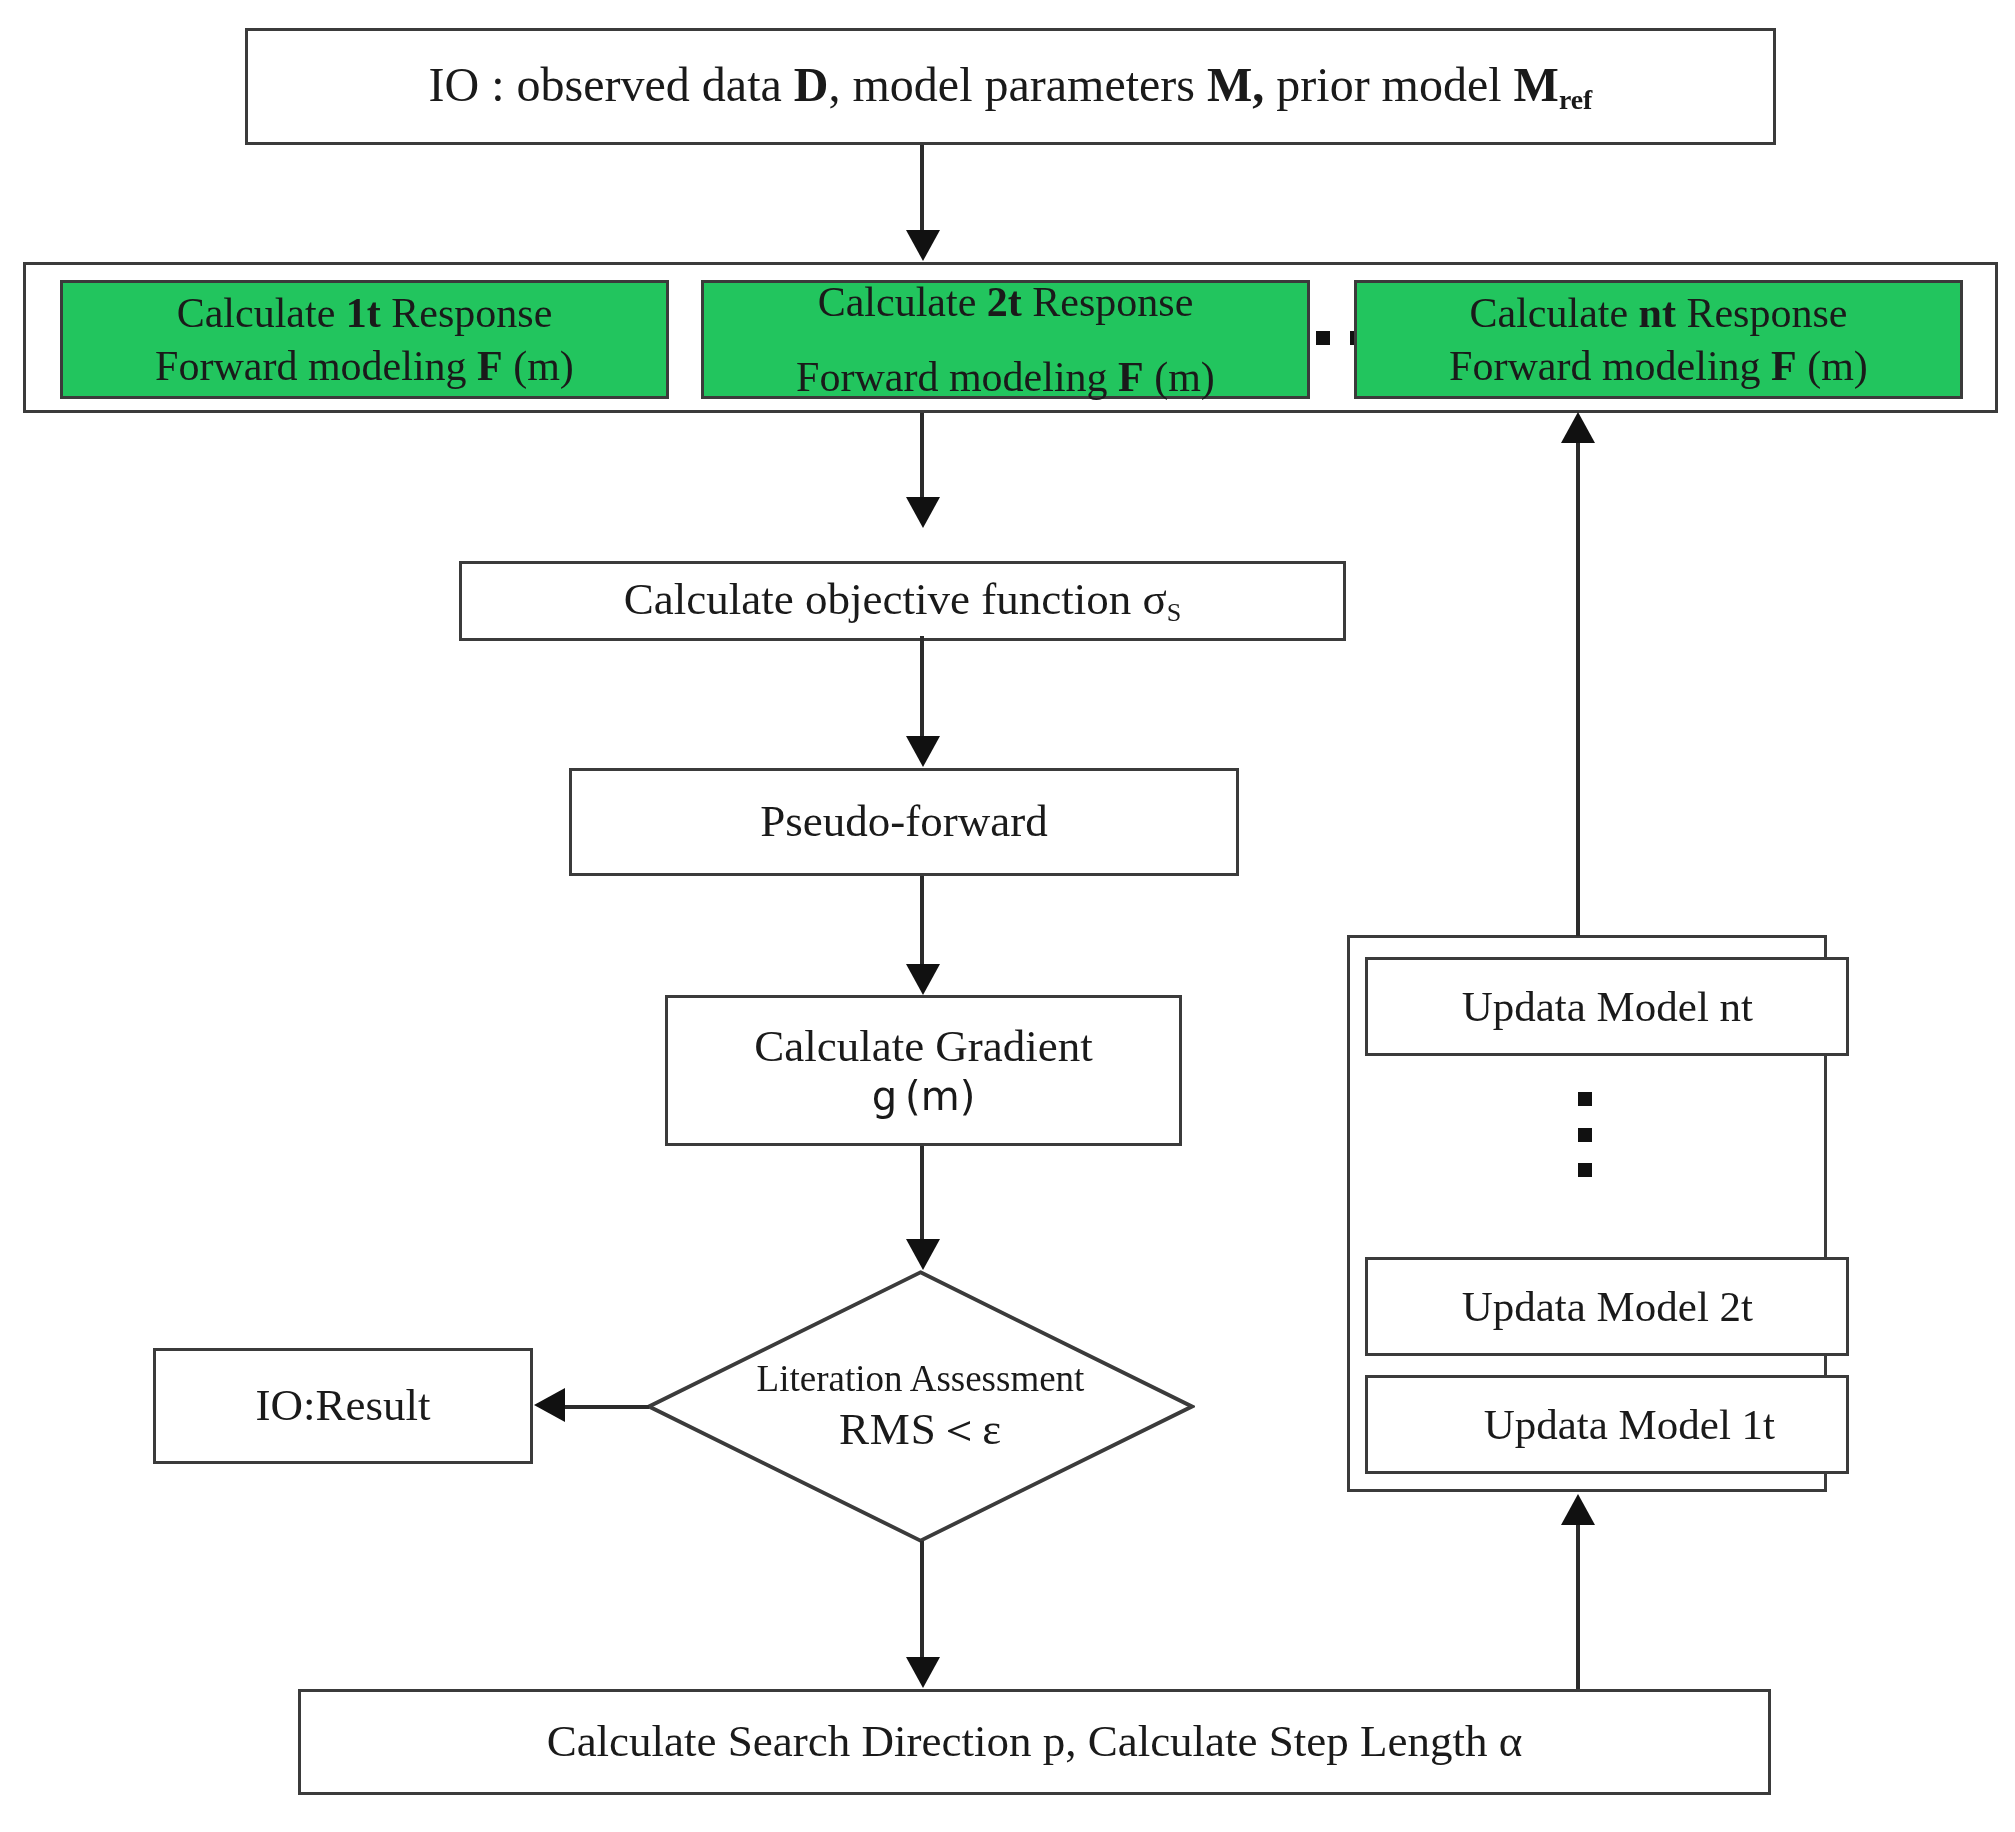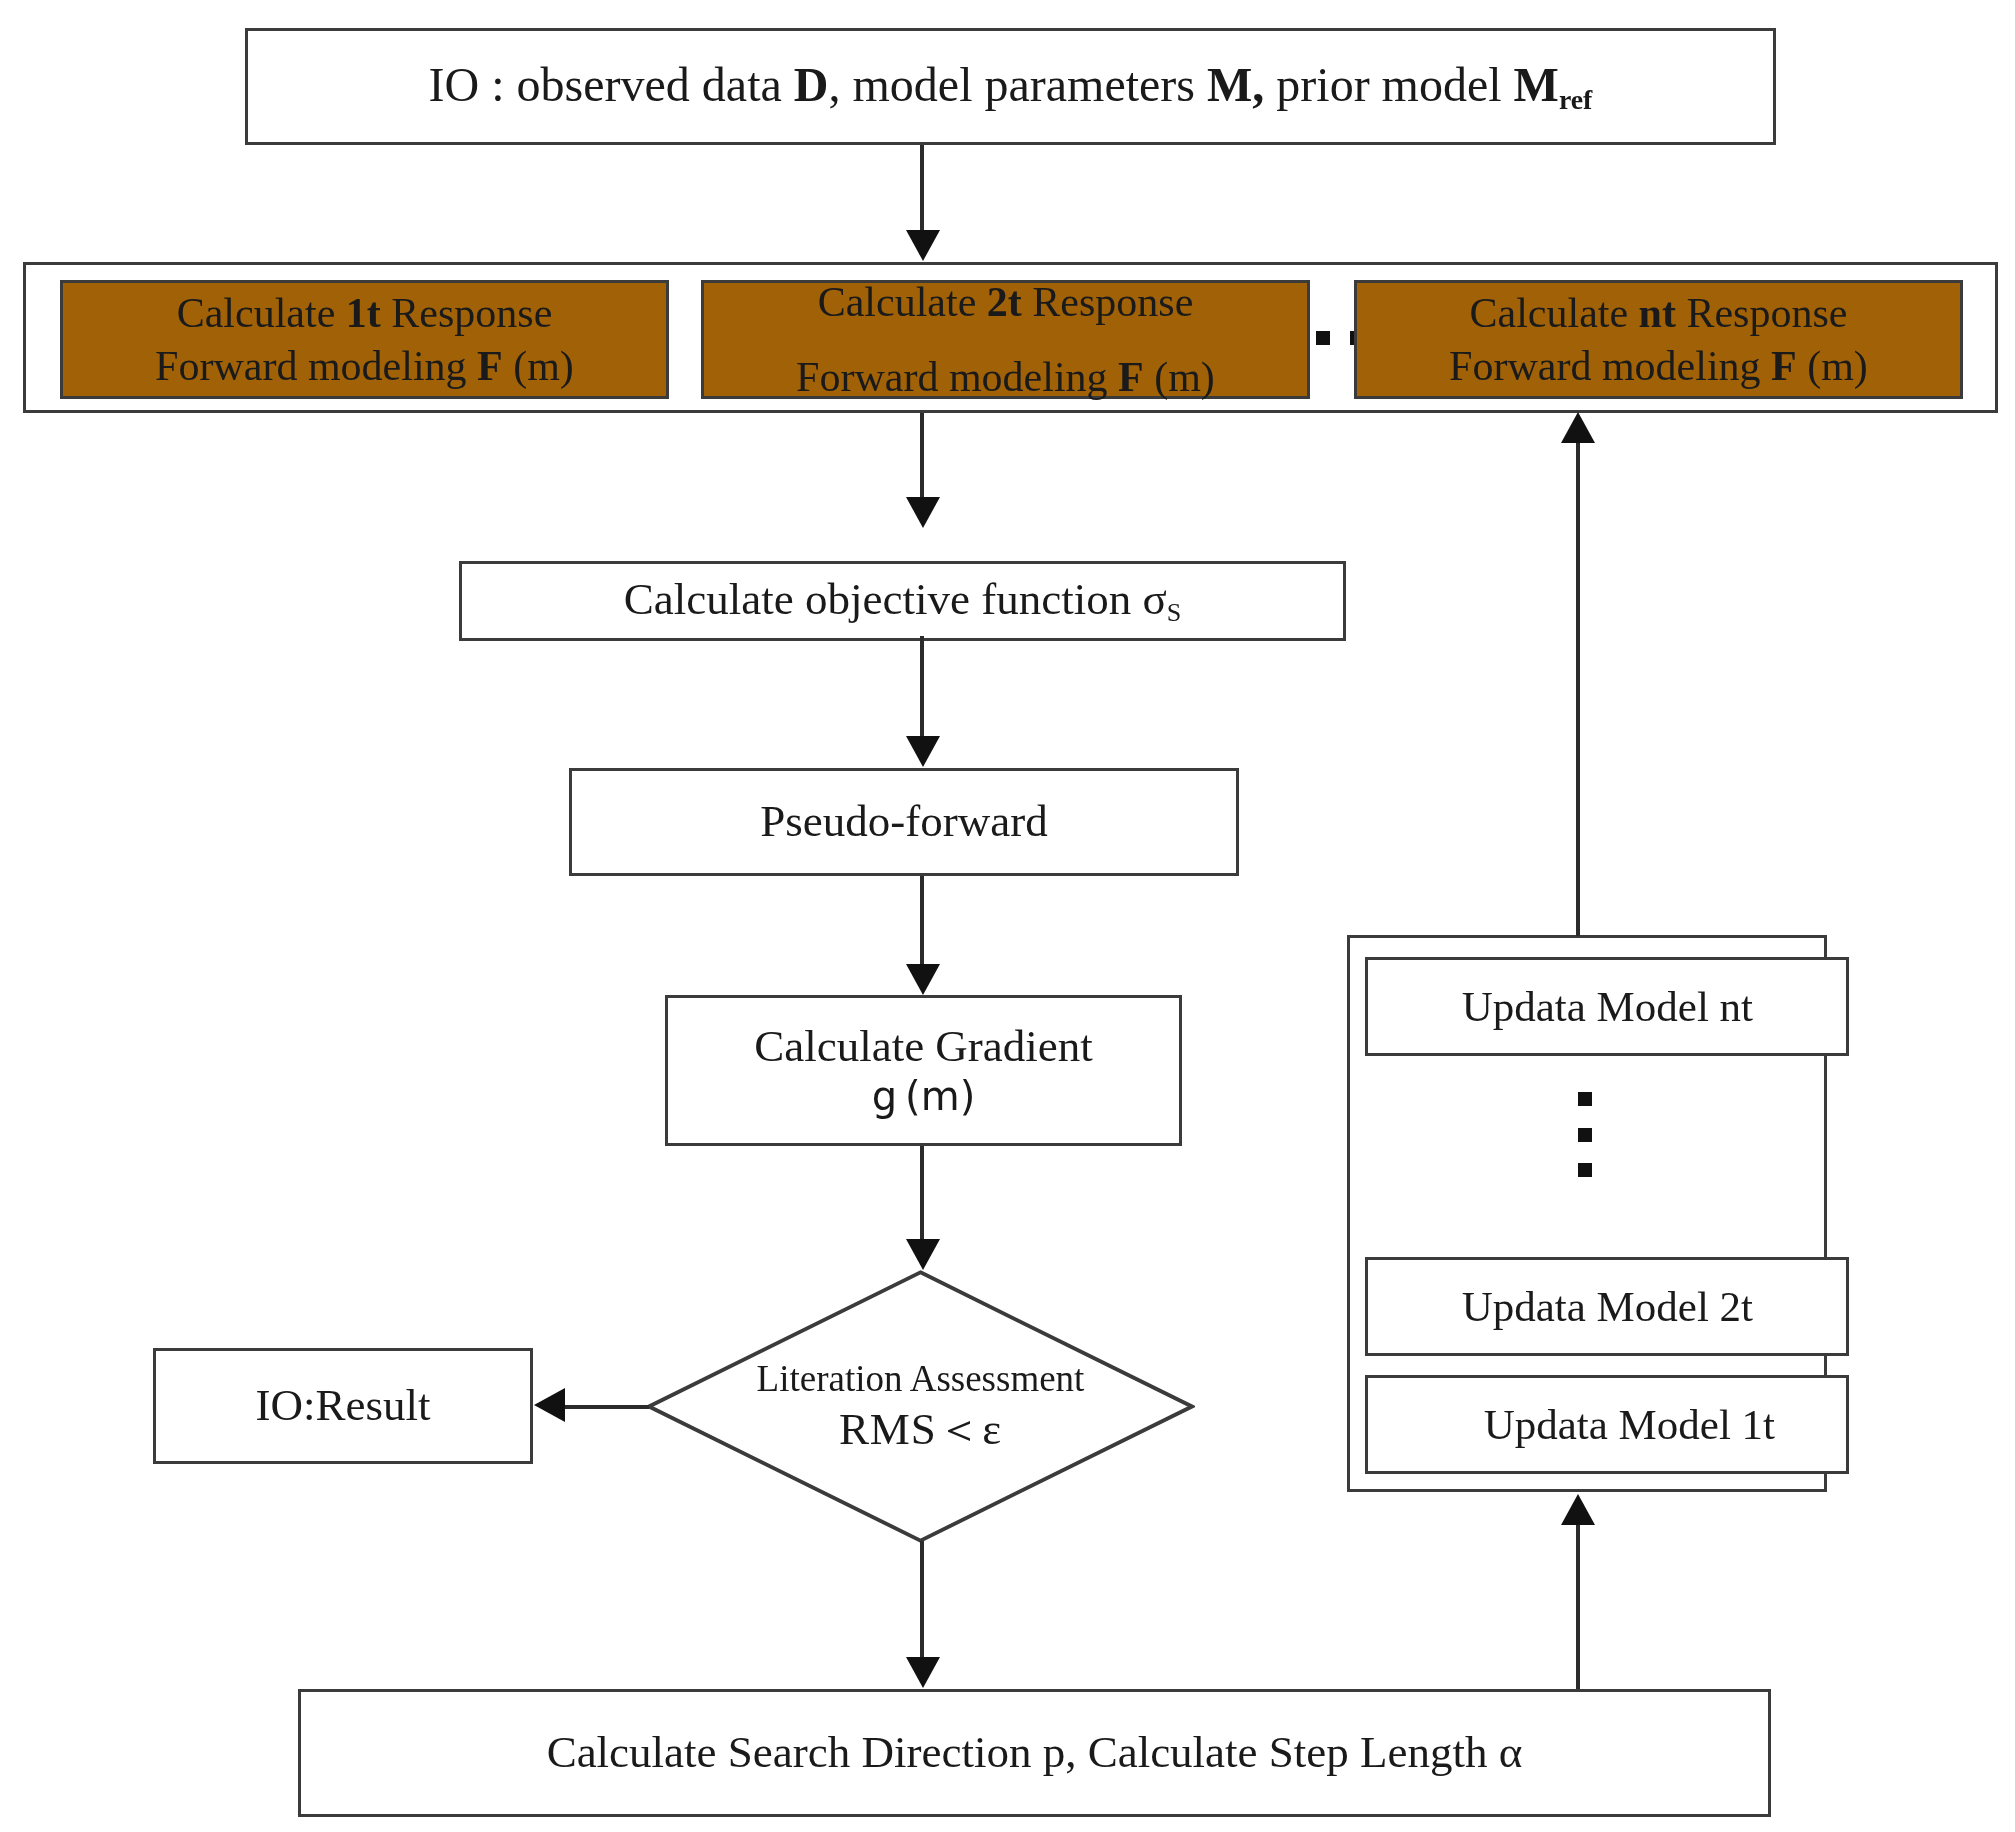--- a/index.html
+++ b/index.html
@@ -48,21 +48,21 @@
     left: 245px; top: 28px; width: 1531px; height: 117px;
     font-size: 48px;
   }
   #response-band {
     left: 23px; top: 262px; width: 1975px; height: 151px;
   }
   .resp-box {
     position: absolute;
     box-sizing: border-box;
     border: 3.9px solid #3b3b3b;
-    background: #a16207;
+    background: #22c55e;
     top: 15.4px;
     height: 119px;
     display: flex;
     flex-direction: column;
     align-items: center;
     justify-content: center;
     font-size: 42px;
     line-height: 1.25;
   }
   #resp-1 { left: 34px;   width: 609px; }
@@ -140,21 +140,21 @@
   #upd-1  { top: 437px; padding-left: 44px; }
 
   #dots-upd {
     position: absolute;
     left: 228px; top: 154px;
     display: flex; flex-direction: column; gap: 21.6px;
   }
   #dots-upd span { display: block; width: 14px; height: 14px; background: #111; }
 
   #bottom-box {
-    left: 298px; top: 1689px; width: 1473px; height: 128px;
+    left: 298px; top: 1689px; width: 1473px; height: 106px;
     font-size: 45px;
   }
 
   
   .conn { position: absolute; }
   .vline { position: absolute; background: #2b2b2b; width: 3.9px; }
   .hline { position: absolute; background: #2b2b2b; height: 3.9px; }
   .arrow-down, .arrow-up, .arrow-left {
     position: absolute; width: 0; height: 0;
   }

